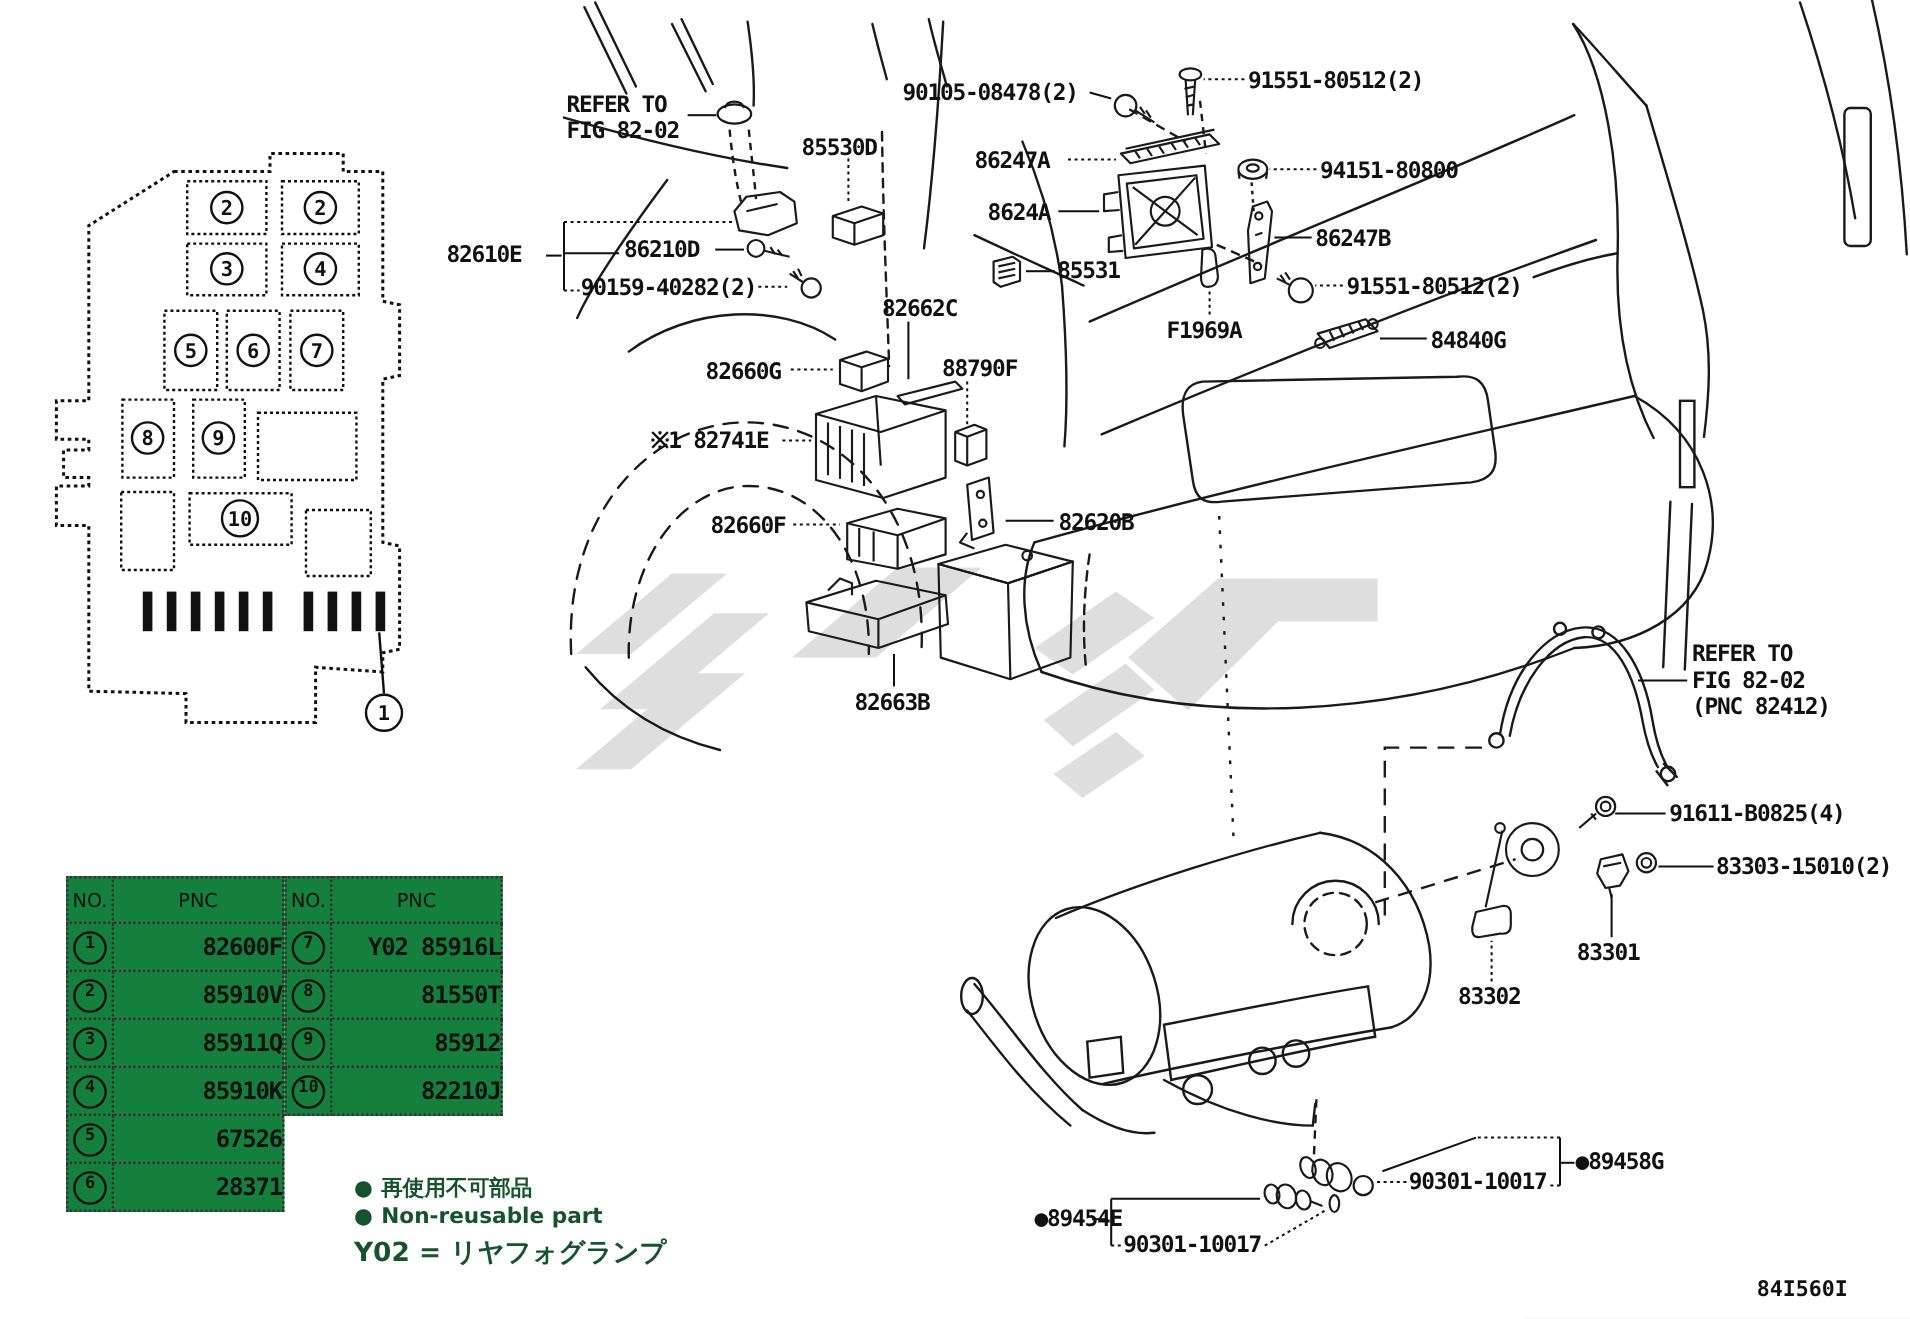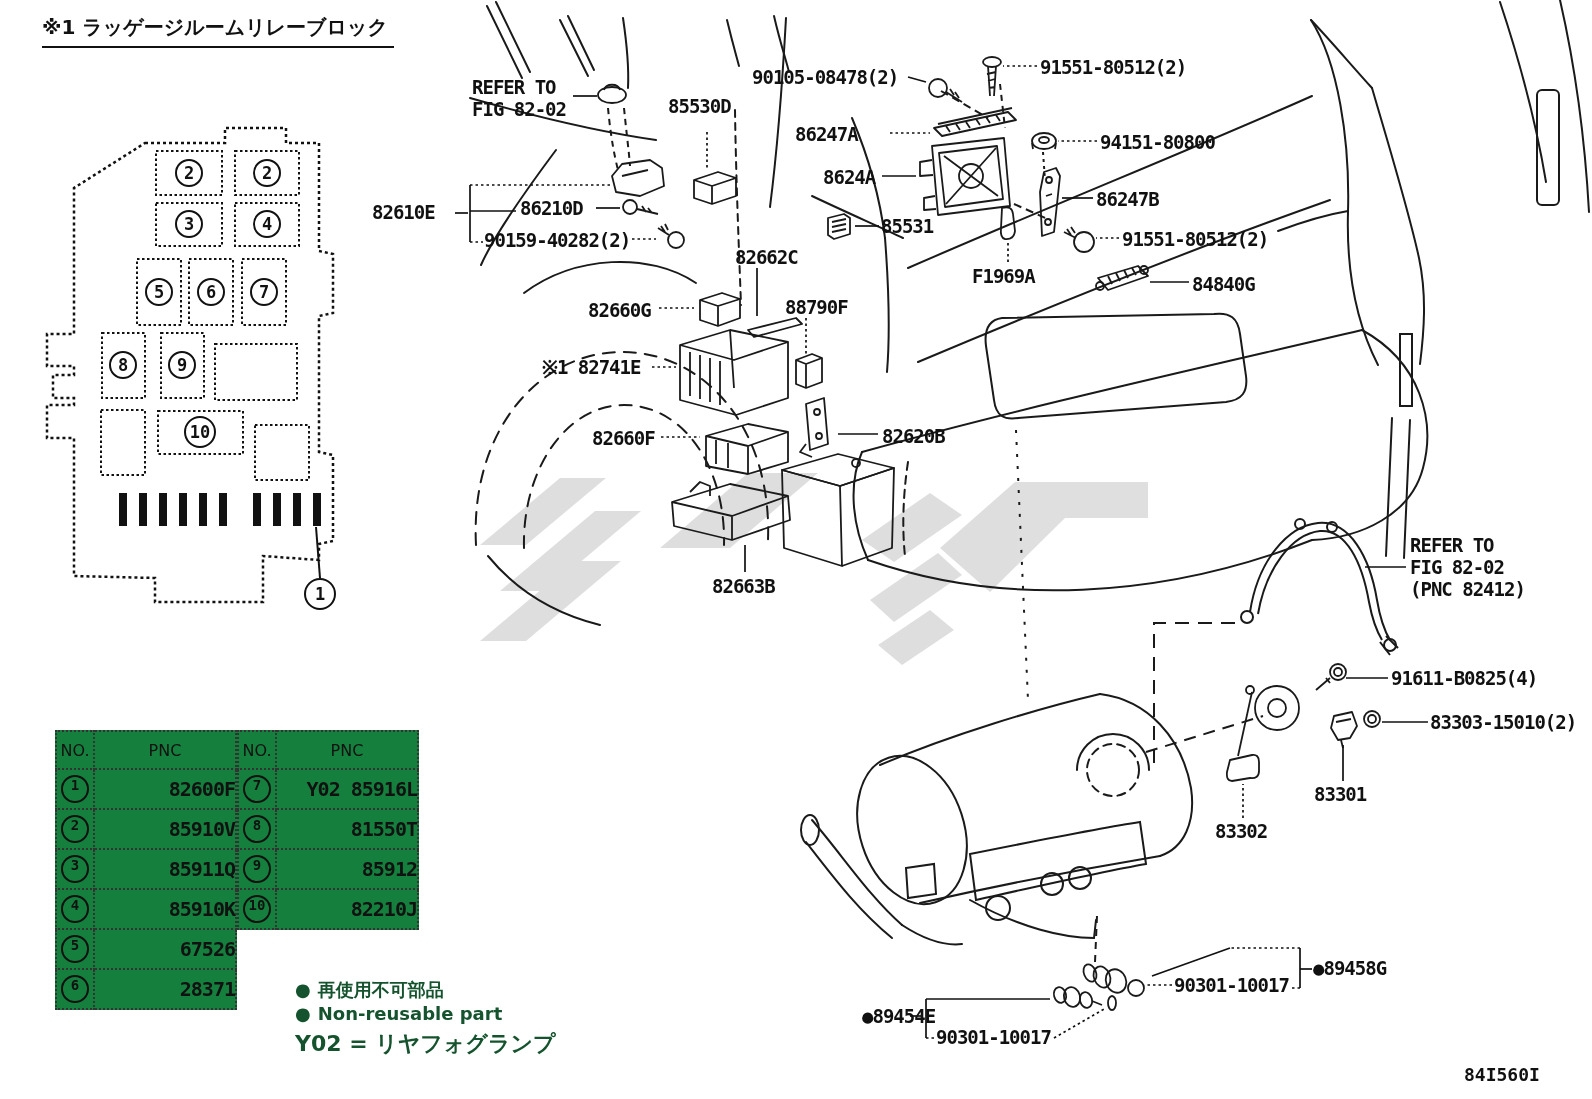--- a/index.html
+++ b/index.html
@@ -382,28 +382,27 @@
         <text x="211" y="298">6</text>
         <text x="264" y="298">7</text>
         <text x="123" y="371">8</text>
         <text x="182" y="371">9</text>
         <text x="200" y="438">10</text>
         <text x="320" y="600">1</text>
       </g>
     </g>
   </svg>
 
-  <div class="note">※1 ラッゲージルームリレーブロック</div>
 
   <div class="lbl" style="left:472px;top:76px;">REFER TO
 FIG 82-02</div>
-  <div class="lbl" style="left:668px;top:95px;">85530D</div>
+  <div class="lbl" style="left:668px;top:112px;">85530D</div>
   <div class="lbl" style="left:752px;top:66px;">90105-08478(2)</div>
   <div class="lbl" style="left:1040px;top:56px;">91551-80512(2)</div>
-  <div class="lbl" style="left:795px;top:123px;">86247A</div>
+  <div class="lbl" style="left:812px;top:123px;">86247A</div>
   <div class="lbl" style="left:1100px;top:131px;">94151-80800</div>
   <div class="lbl" style="left:823px;top:166px;">8624A</div>
   <div class="lbl" style="left:1096px;top:188px;">86247B</div>
   <div class="lbl" style="left:881px;top:215px;">85531</div>
   <div class="lbl" style="left:1122px;top:228px;">91551-80512(2)</div>
   <div class="lbl" style="left:972px;top:265px;">F1969A</div>
   <div class="lbl" style="left:1192px;top:273px;">84840G</div>
   <div class="lbl" style="left:735px;top:246px;">82662C</div>
   <div class="lbl" style="left:785px;top:296px;">88790F</div>
   <div class="lbl" style="left:372px;top:201px;">82610E</div>

